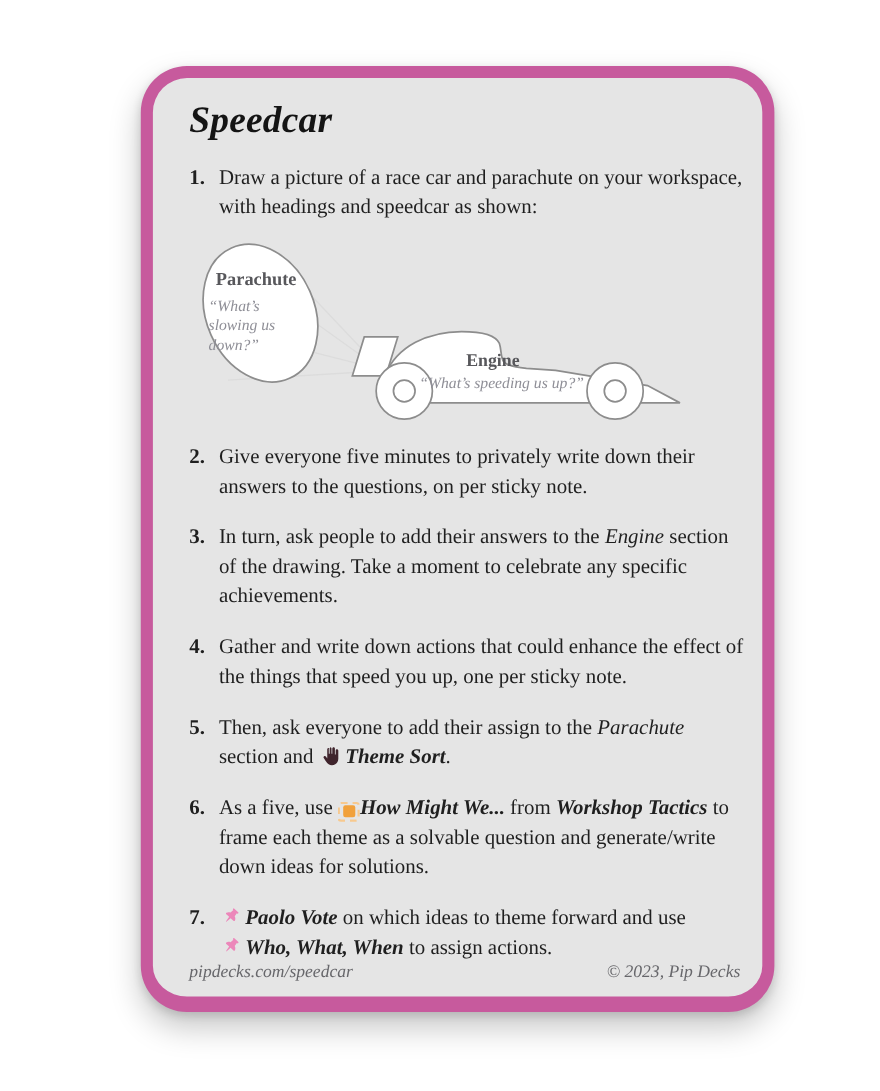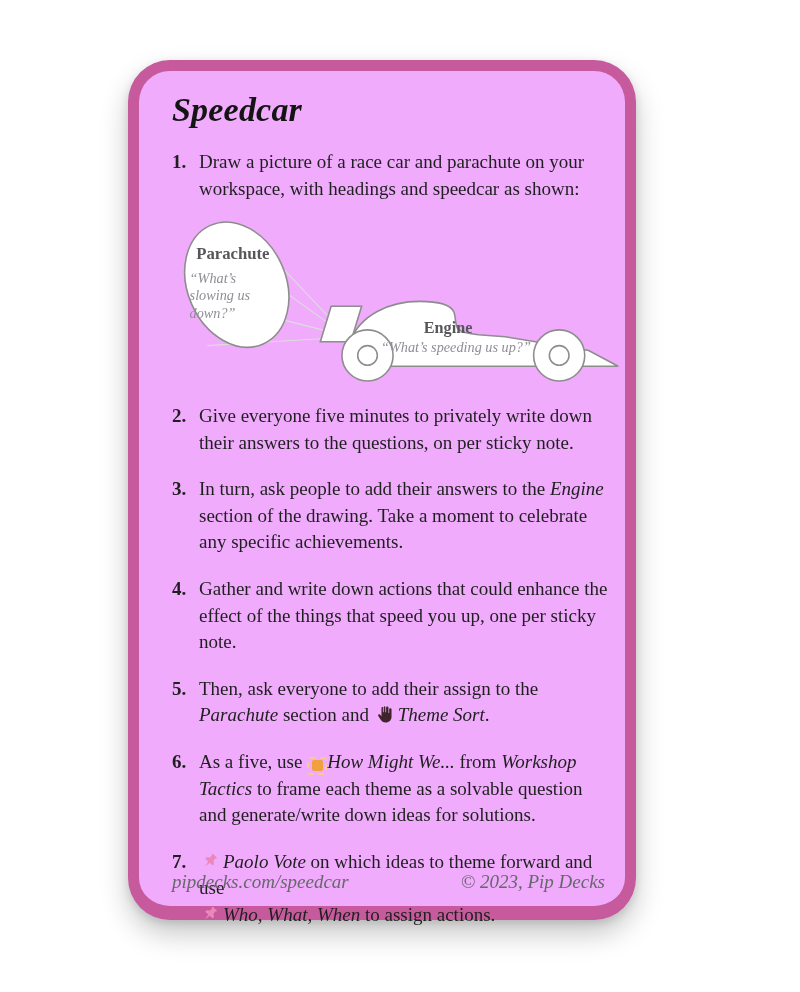--- a/index.html
+++ b/index.html
@@ -6,23 +6,23 @@
   body{
     width:800px;height:992px;
     background:#ffffff;
     font-family:"Liberation Serif", serif;
     position:relative;
     overflow:hidden;
   }
   .card{
     position:absolute;
     left:128px; top:60px;
-    width:508px; height:860px;
+    width:576px; height:860px;
     box-sizing:border-box;
-    background:#f0abfc;
+    background:#e5e5e5;
     border:11px solid #c75a9d;
     border-bottom-width:14px;
     border-radius:42px;
     box-shadow:0 14px 28px rgba(0,0,0,0.22), 0 3px 8px rgba(0,0,0,0.12);
     padding:20px 15px 0 33px;
   }
   h1.card-title{
     margin:0 0 20px 0;
     font-size:34px;
     font-style:italic;
@@ -41,21 +41,21 @@
     color:#1f1f1f;
     margin-bottom:20px;
   }
   ol.instructions li .num{
     width:27px;
     flex:0 0 27px;
     font-weight:700;
   }
   ol.instructions li .body{flex:1;}
   .body i{font-style:italic;}
-  .body .bi{font-weight:400;font-style:italic;}
+  .body .bi{font-weight:700;font-style:italic;}
   #list-a li{margin-bottom:6px;}
   .drawing{
     width:462px;
     margin:4px 0 16px -6px;
   }
   .drawing svg{display:block;width:100%;height:auto;}
   .dia-label{
     font-family:"Liberation Serif", serif;
     font-weight:700;
     fill:#57575b;
@@ -87,21 +87,21 @@
     width:11px;height:11px;
     border-radius:2px;
     background:#f1a13c;
   }
   .card-footer{
     position:absolute;
     left:33px; right:20px; bottom:13px;
     display:flex;
     justify-content:space-between;
     align-items:baseline;
-    font-size:19px;
+    font-size:16px;
     font-style:italic;
     color:#67676b;
   }
   .card-footer .f-center{flex:1;text-align:center;}
   .card-footer .f-left,.card-footer .f-right{white-space:nowrap;}
 </style>
 </head>
 <body>
 
 <div class="card">

